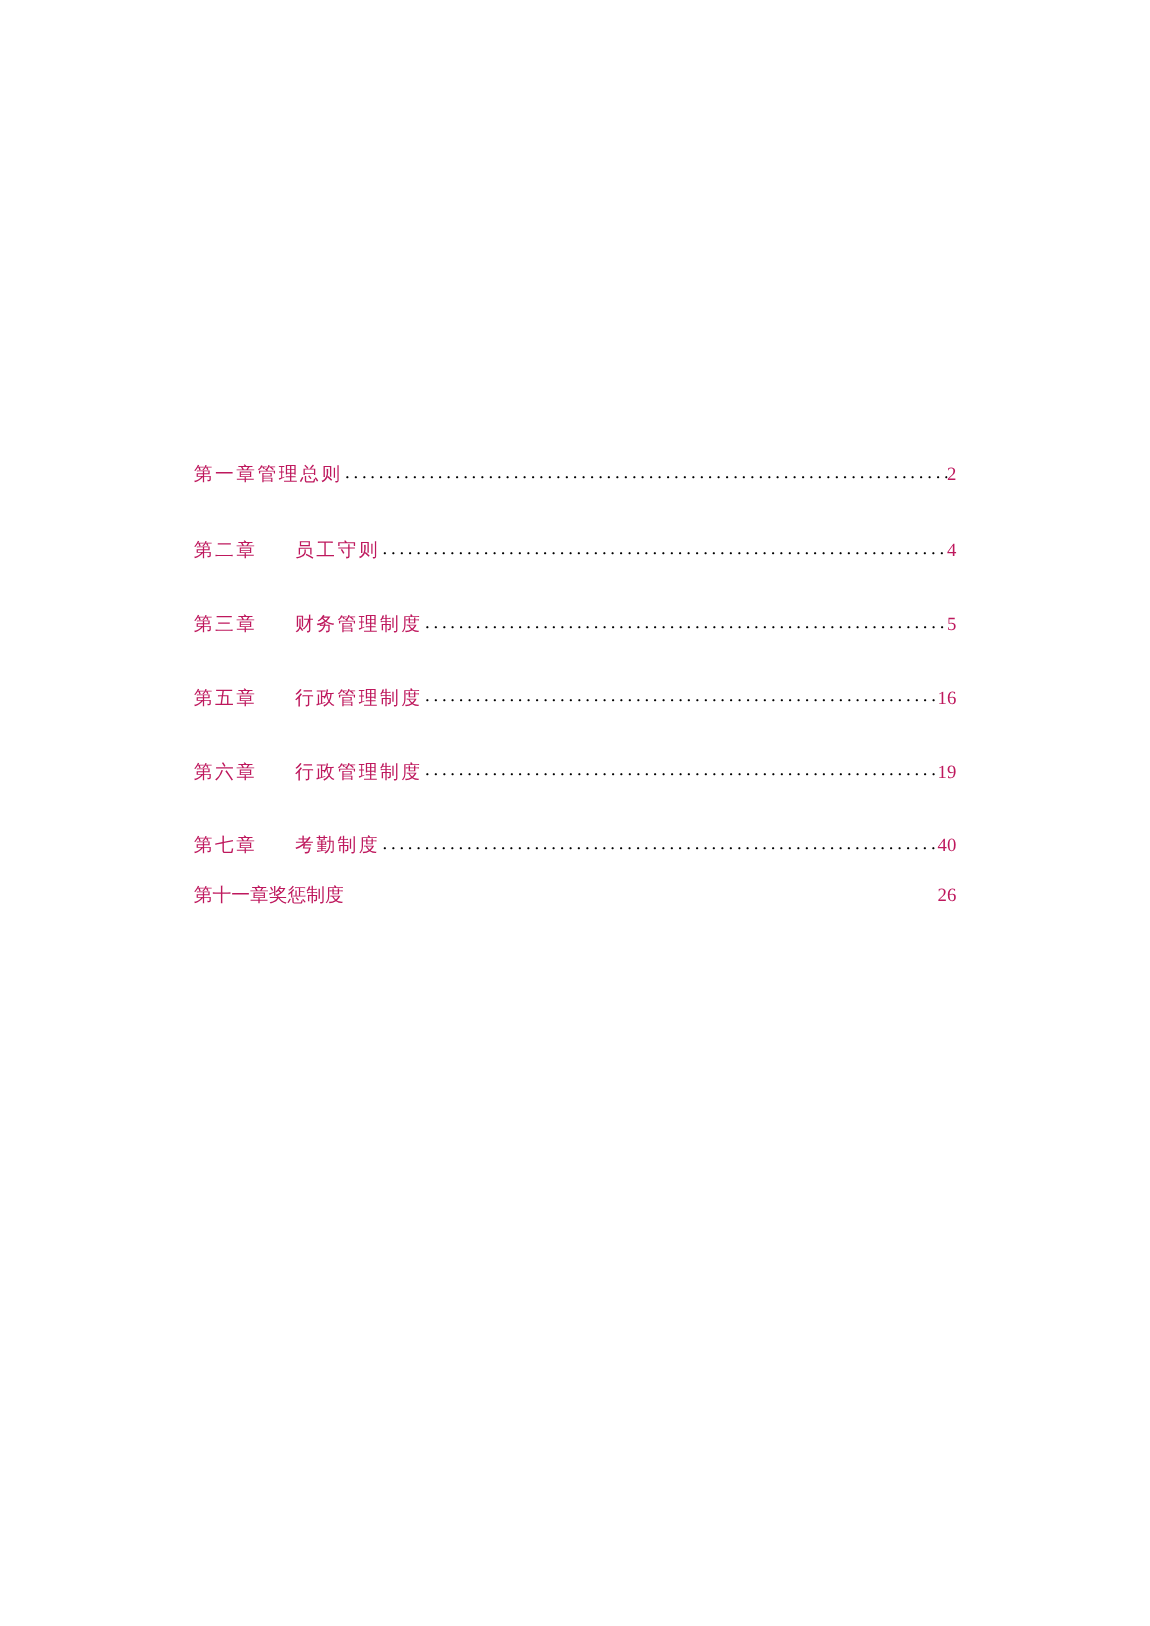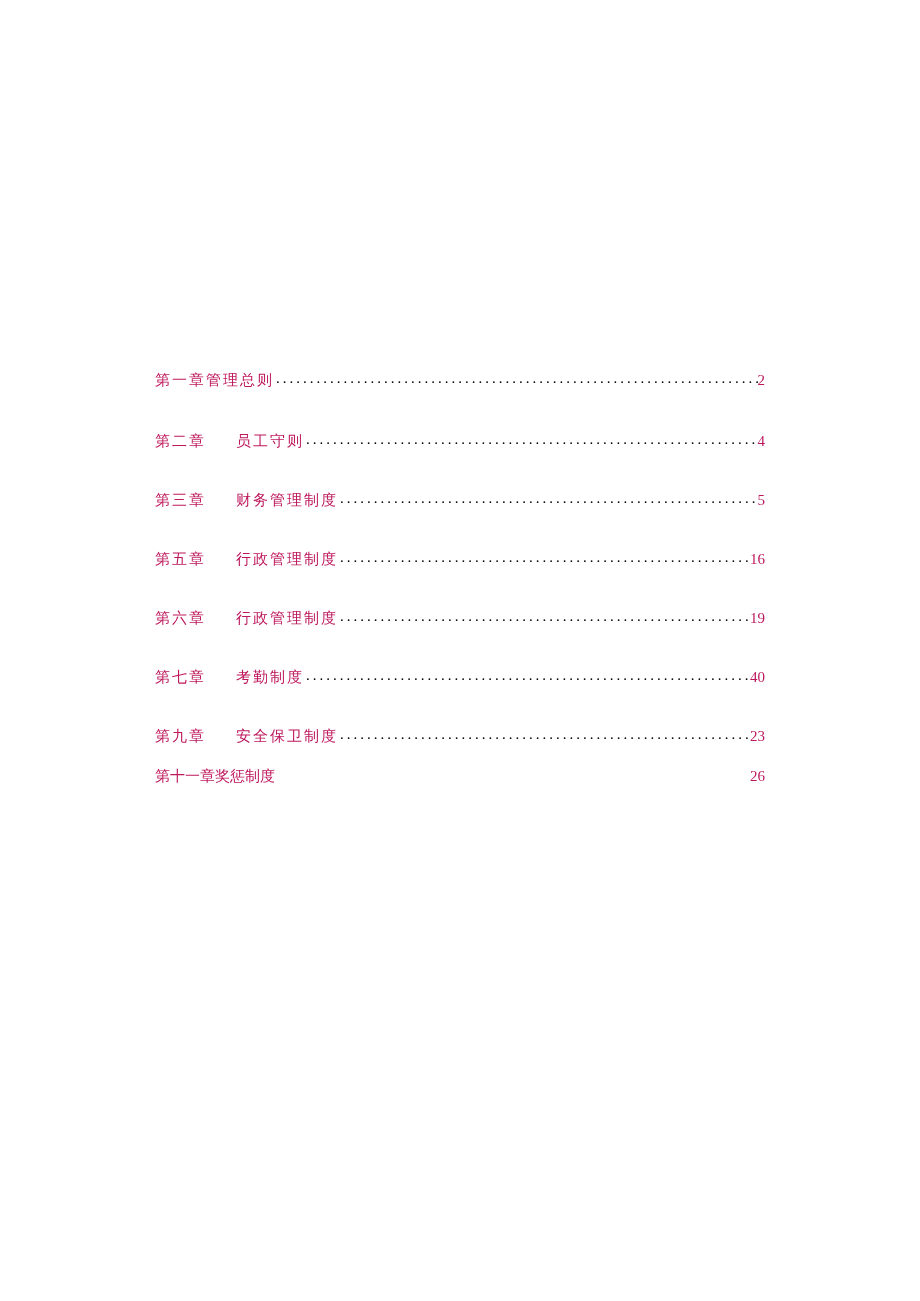--- a/index.html
+++ b/index.html
@@ -114,27 +114,20 @@
 
   <div class="toc-entry">
     <span class="toc-chapter">第七章</span>
     <span class="toc-gap">　　</span>
     <span class="toc-title">考勤制度</span>
     <span class="toc-dots"></span>
     <span class="toc-page">40</span>
   </div>
 
 
-  <div class="toc-entry">
-    <span class="toc-chapter">第九章</span>
-    <span class="toc-gap">　　</span>
-    <span class="toc-title">安全保卫制度</span>
-    <span class="toc-dots"></span>
-    <span class="toc-page">23</span>
-  </div>
 
 
   <div class="toc-entry no-dots">
     <span class="toc-chapter-and-title"><span>第十一章</span><span>奖惩制度</span></span>
     <span class="toc-spacer"></span>
     <span class="toc-page">26</span>
   </div>
 
 </div>
 

